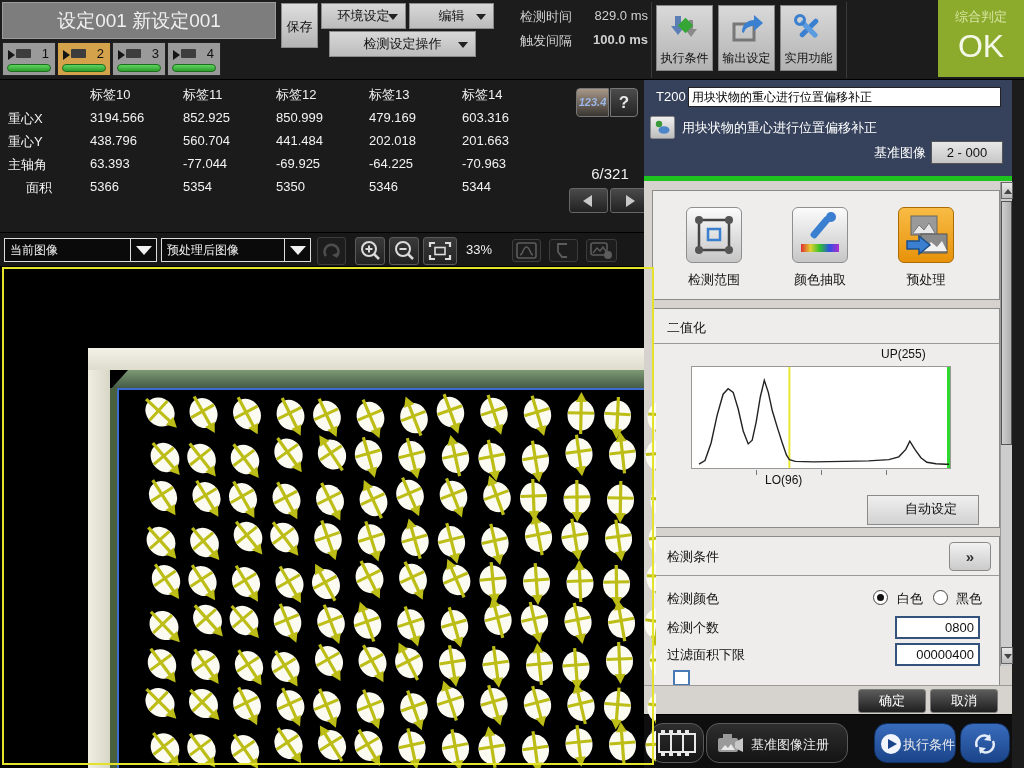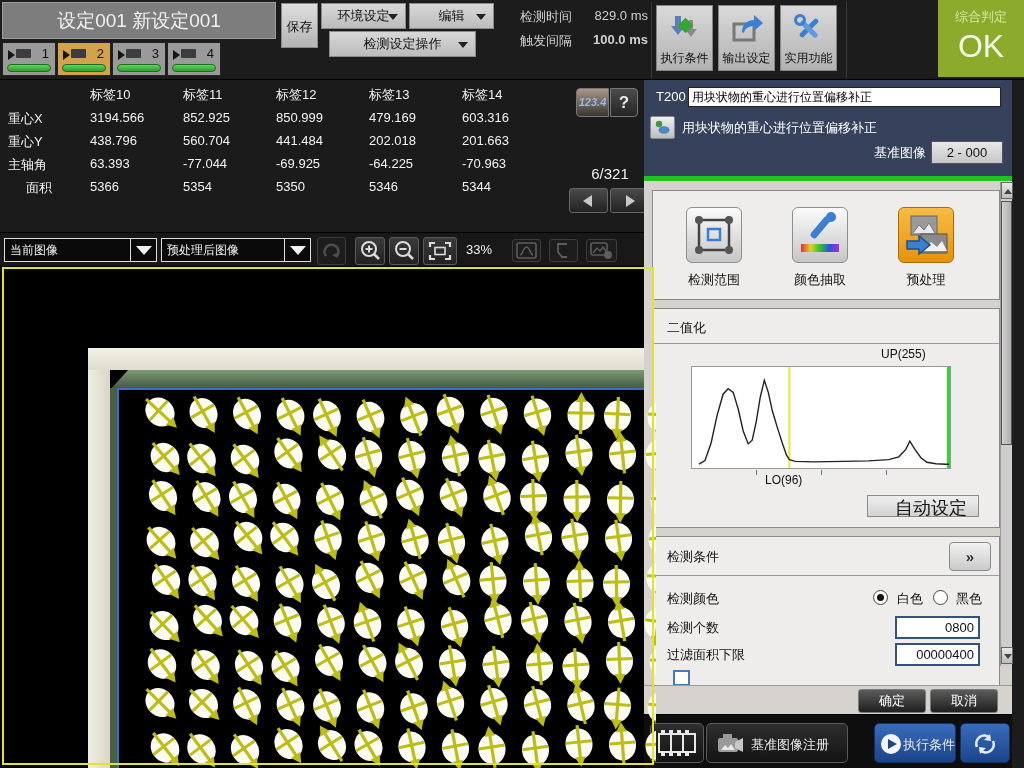--- a/index.html
+++ b/index.html
@@ -79,41 +79,41 @@
   .grp { position:absolute; left:8px; width:348px; background:#eeedeb; border:1px solid #8a8a8a; }
   .grp-title { position:absolute; left:14px; color:#111; font-size:13px; }
   .grp-hr { position:absolute; left:0; width:100%; height:1px; background:#9a9a9a; }
   .squarebtn { position:absolute; width:56px; height:56px; border-radius:6px; background:linear-gradient(#fbfbfb,#c6c6c6); border:1px solid #8f8f8f; }
   .squarebtn.active { background:linear-gradient(#f8bc45,#e8920a); border-color:#a96d04; }
   .sqlbl { position:absolute; width:110px; text-align:center; color:#111; font-size:13px; }
   #hist-box { position:absolute; left:38px; top:57px; width:260px; height:103px; border:1px solid #999; background:#fff; }
   #up-label { position:absolute; left:228px; top:38px; color:#111; font-size:12px; }
   #lo-label { position:absolute; left:112px; top:164px; color:#111; font-size:12px; }
   .tick { position:absolute; top:161px; width:1px; height:5px; background:#777; }
-  #auto-btn { position:absolute; left:214px; top:186px; width:112px; height:22px; background:linear-gradient(#efefef,#d2d2d2); border:1px solid #8a8a8a; color:#111; font-size:18px; text-align:center; line-height:25px;padding-left:16px; }
+  #auto-btn { position:absolute; left:214px; top:186px; width:112px; height:30px; background:linear-gradient(#efefef,#d2d2d2); border:1px solid #8a8a8a; color:#111; font-size:13px; text-align:center; line-height:25px;padding-left:16px; }
   #expand-btn { position:absolute; left:296px; top:5px; width:42px; height:29px; background:linear-gradient(#f2f2f2,#cacaca); border:1px solid #8a8a8a; border-radius:4px; color:#333; font-size:15px; font-weight:bold; text-align:center; line-height:27px; }
   .cond-label { position:absolute; left:14px; color:#111; font-size:13px; }
   .radio { position:absolute; width:15px; height:15px; border:1px solid #444; border-radius:50%; background:#fff; }
   .radio.sel:after { content:""; position:absolute; left:3px; top:3px; width:7px; height:7px; border-radius:50%; background:#111; }
   .radio-lbl { position:absolute; color:#111; font-size:13px; }
   .ipt { position:absolute; width:85px; height:23px; background:#fff; border:2px solid #33527c; color:#111; font-size:13px; text-align:right; line-height:19px; padding-right:4px; font-family:"Liberation Sans",sans-serif; }
   #chk-partial { position:absolute; left:20px; top:133px; width:17px; height:16px; background:#fff; border:2px solid #4a7ab5; }
   
   #pscroll { position:absolute; left:356px; top:102px; width:12px; height:484px; background:#cdcdcd; border-left:1px solid #9a9a9a; }
   .sbtn { position:absolute; left:0; width:12px; height:17px; background:linear-gradient(#e8e8e8,#bdbdbd); border:1px solid #666; }
   .sbtn:after { content:""; position:absolute; left:2px; }
   #sb-up:after { top:6px; border-left:4px solid transparent; border-right:4px solid transparent; border-bottom:5px solid #444; }
   #sb-dn:after { top:6px; border-left:4px solid transparent; border-right:4px solid transparent; border-top:5px solid #444; }
   #sb-thumb { position:absolute; left:0; top:19px; width:11px; height:244px; background:linear-gradient(90deg,#cfcfcf,#aeaeae); border:1px solid #555; }
   
   #panel-footer { position:absolute; left:0; top:605px; width:368px; height:30px; background:#d6d3ce; border-top:1px solid #9a9a9a; border-bottom:1px solid #000; }
   .darkbtn { position:absolute; top:3px; width:68px; height:24px; background:linear-gradient(#5c5c5c,#1f1f1f); border:1px solid #7a7a7a; border-radius:3px; color:#fff; font-size:13px; text-align:center; line-height:22px; }
   
   #bottom-bar { position:absolute; left:0; top:635px; width:368px; height:53px; background:#0e0e0e; }
-  .bbtn { position:absolute; top:8px; height:40px; background:linear-gradient(#2e2e2e,#141414); border:1px solid #5a5a5a; border-radius:5px; color:#ececec; font-size:13px; }
+  .bbtn { position:absolute; top:8px; height:40px; background:linear-gradient(#2e2e2e,#141414); border:1px solid #5a5a5a; border-radius:13px; color:#ececec; font-size:13px; }
   .bbtn.blue { background:linear-gradient(#396cbd,#1b4489); border-color:#123263; }
 </style>
 </head>
 <body>
 
 <div id="app">
 
   <div id="header">
     <div id="title-bar">设定001 新设定001</div>
     <div class="abs lightbtn" id="save-btn">保存</div>

